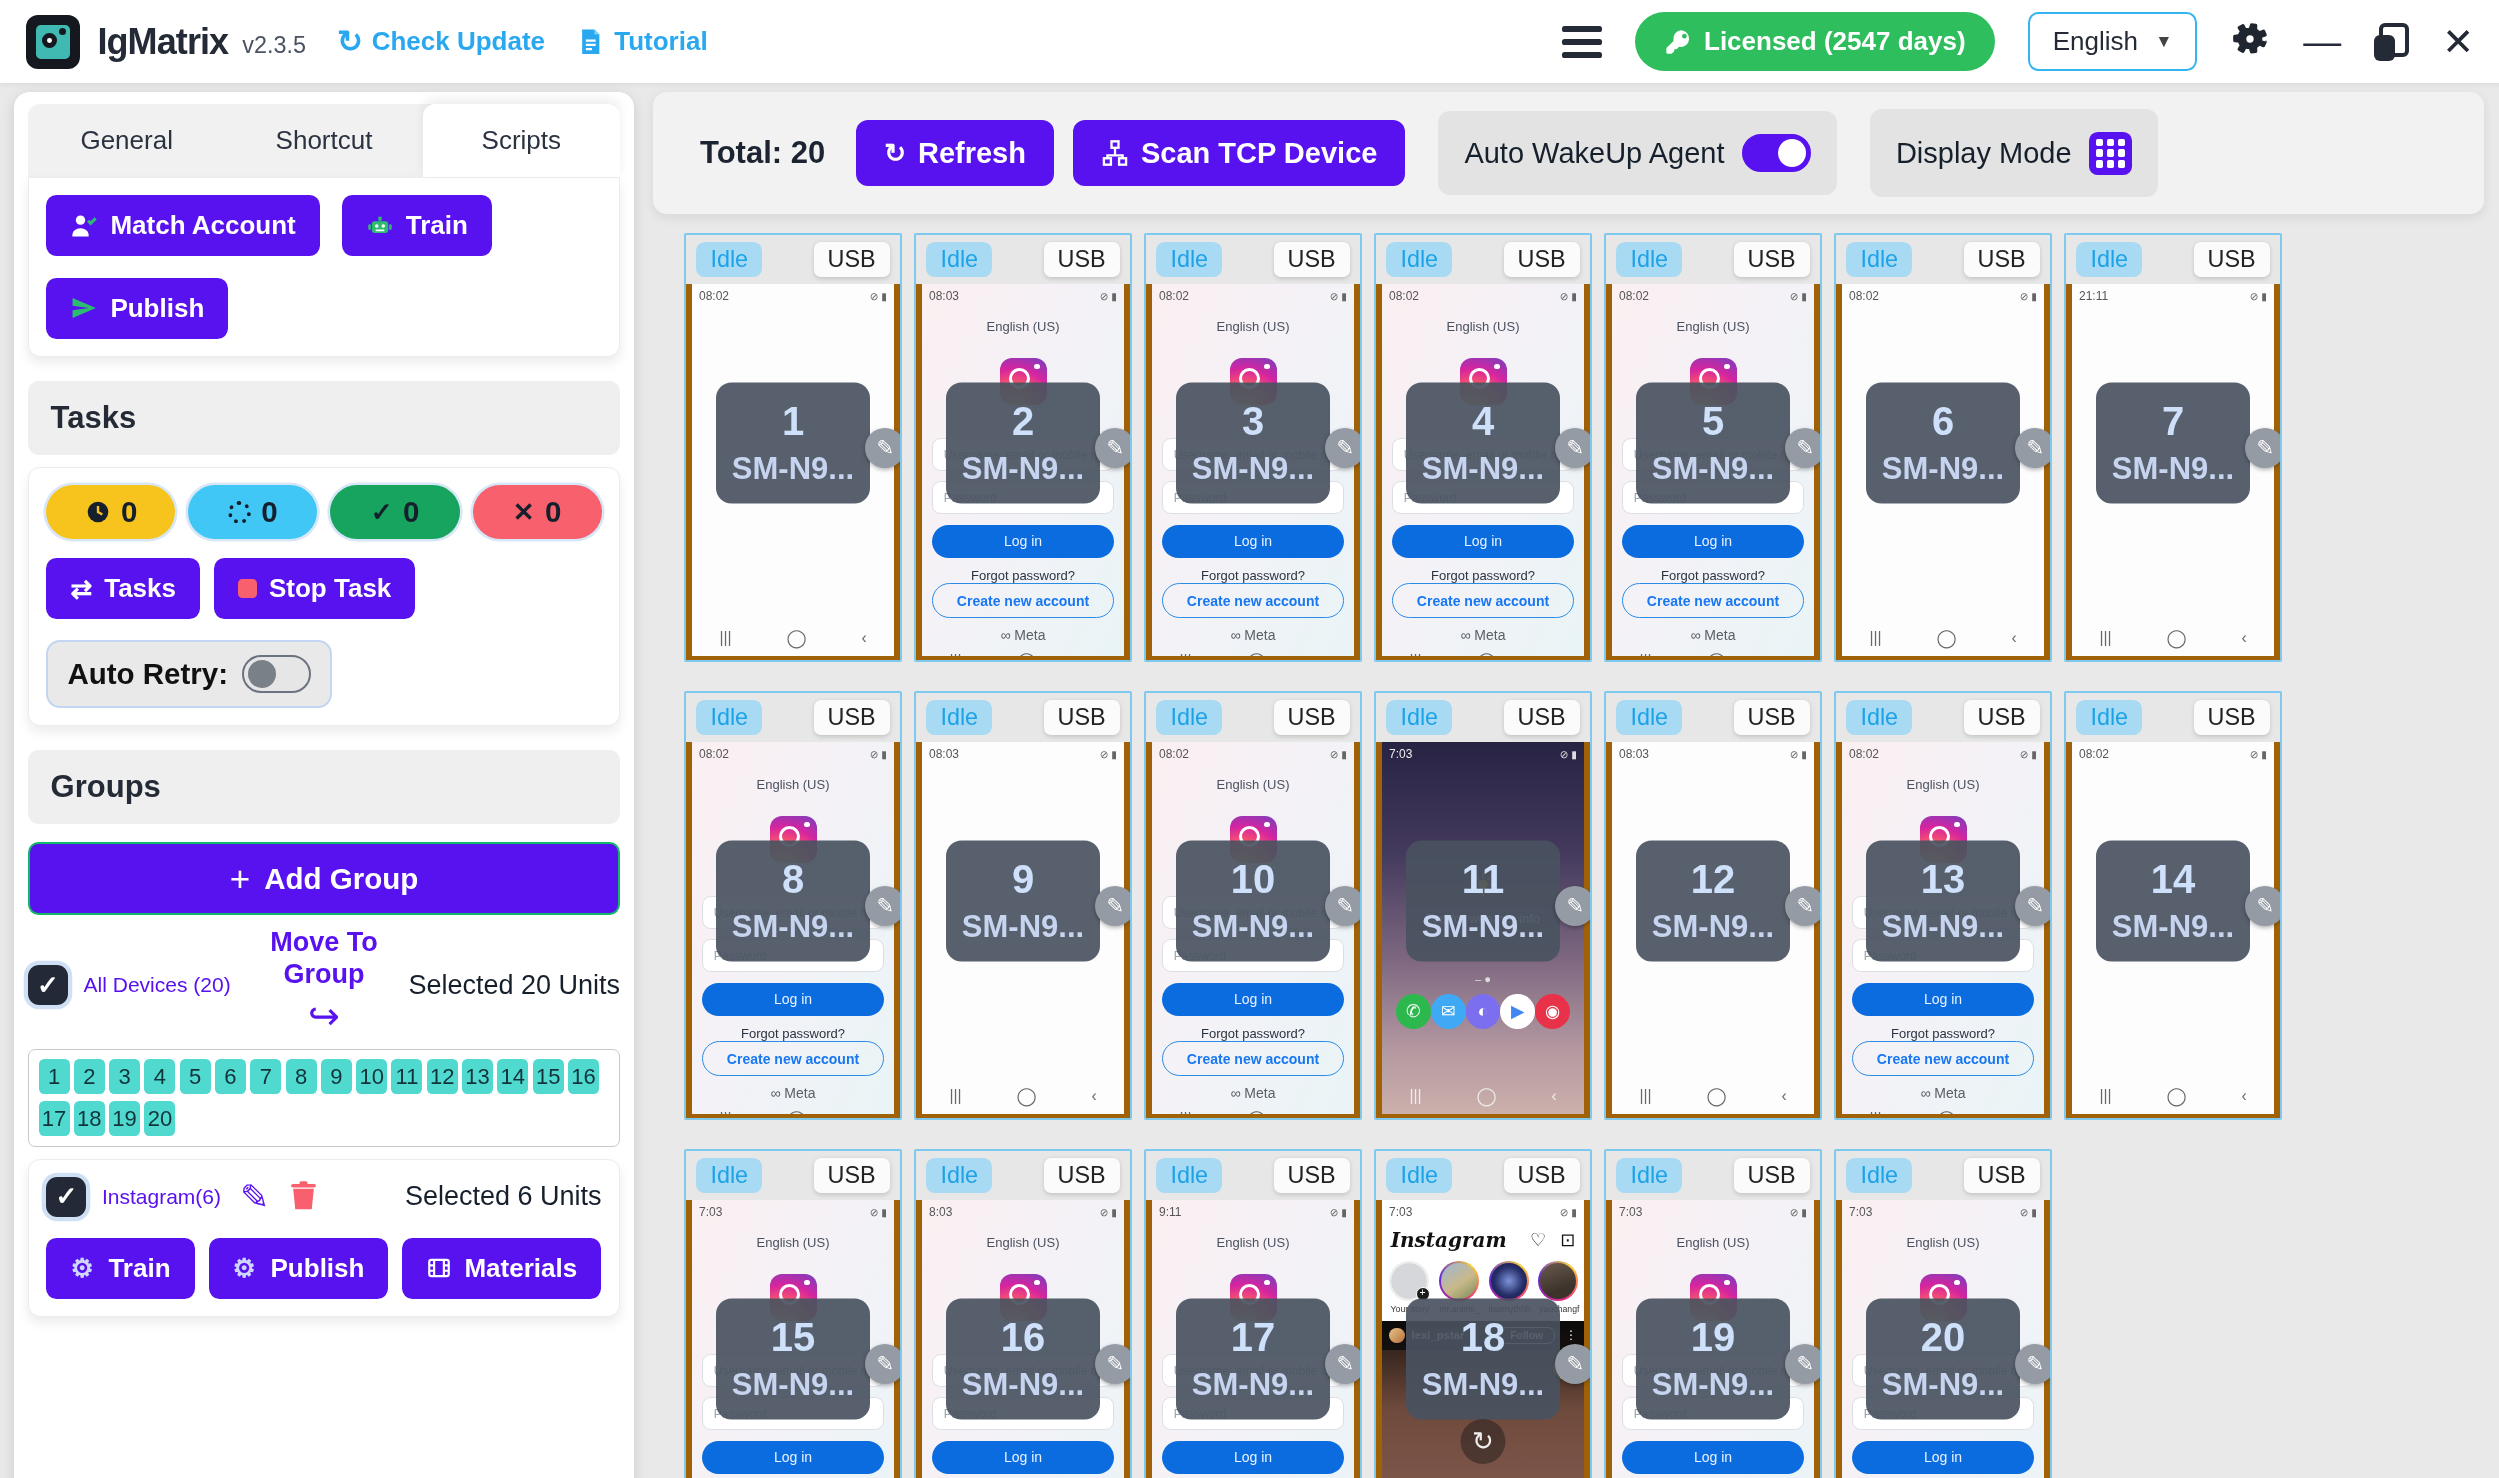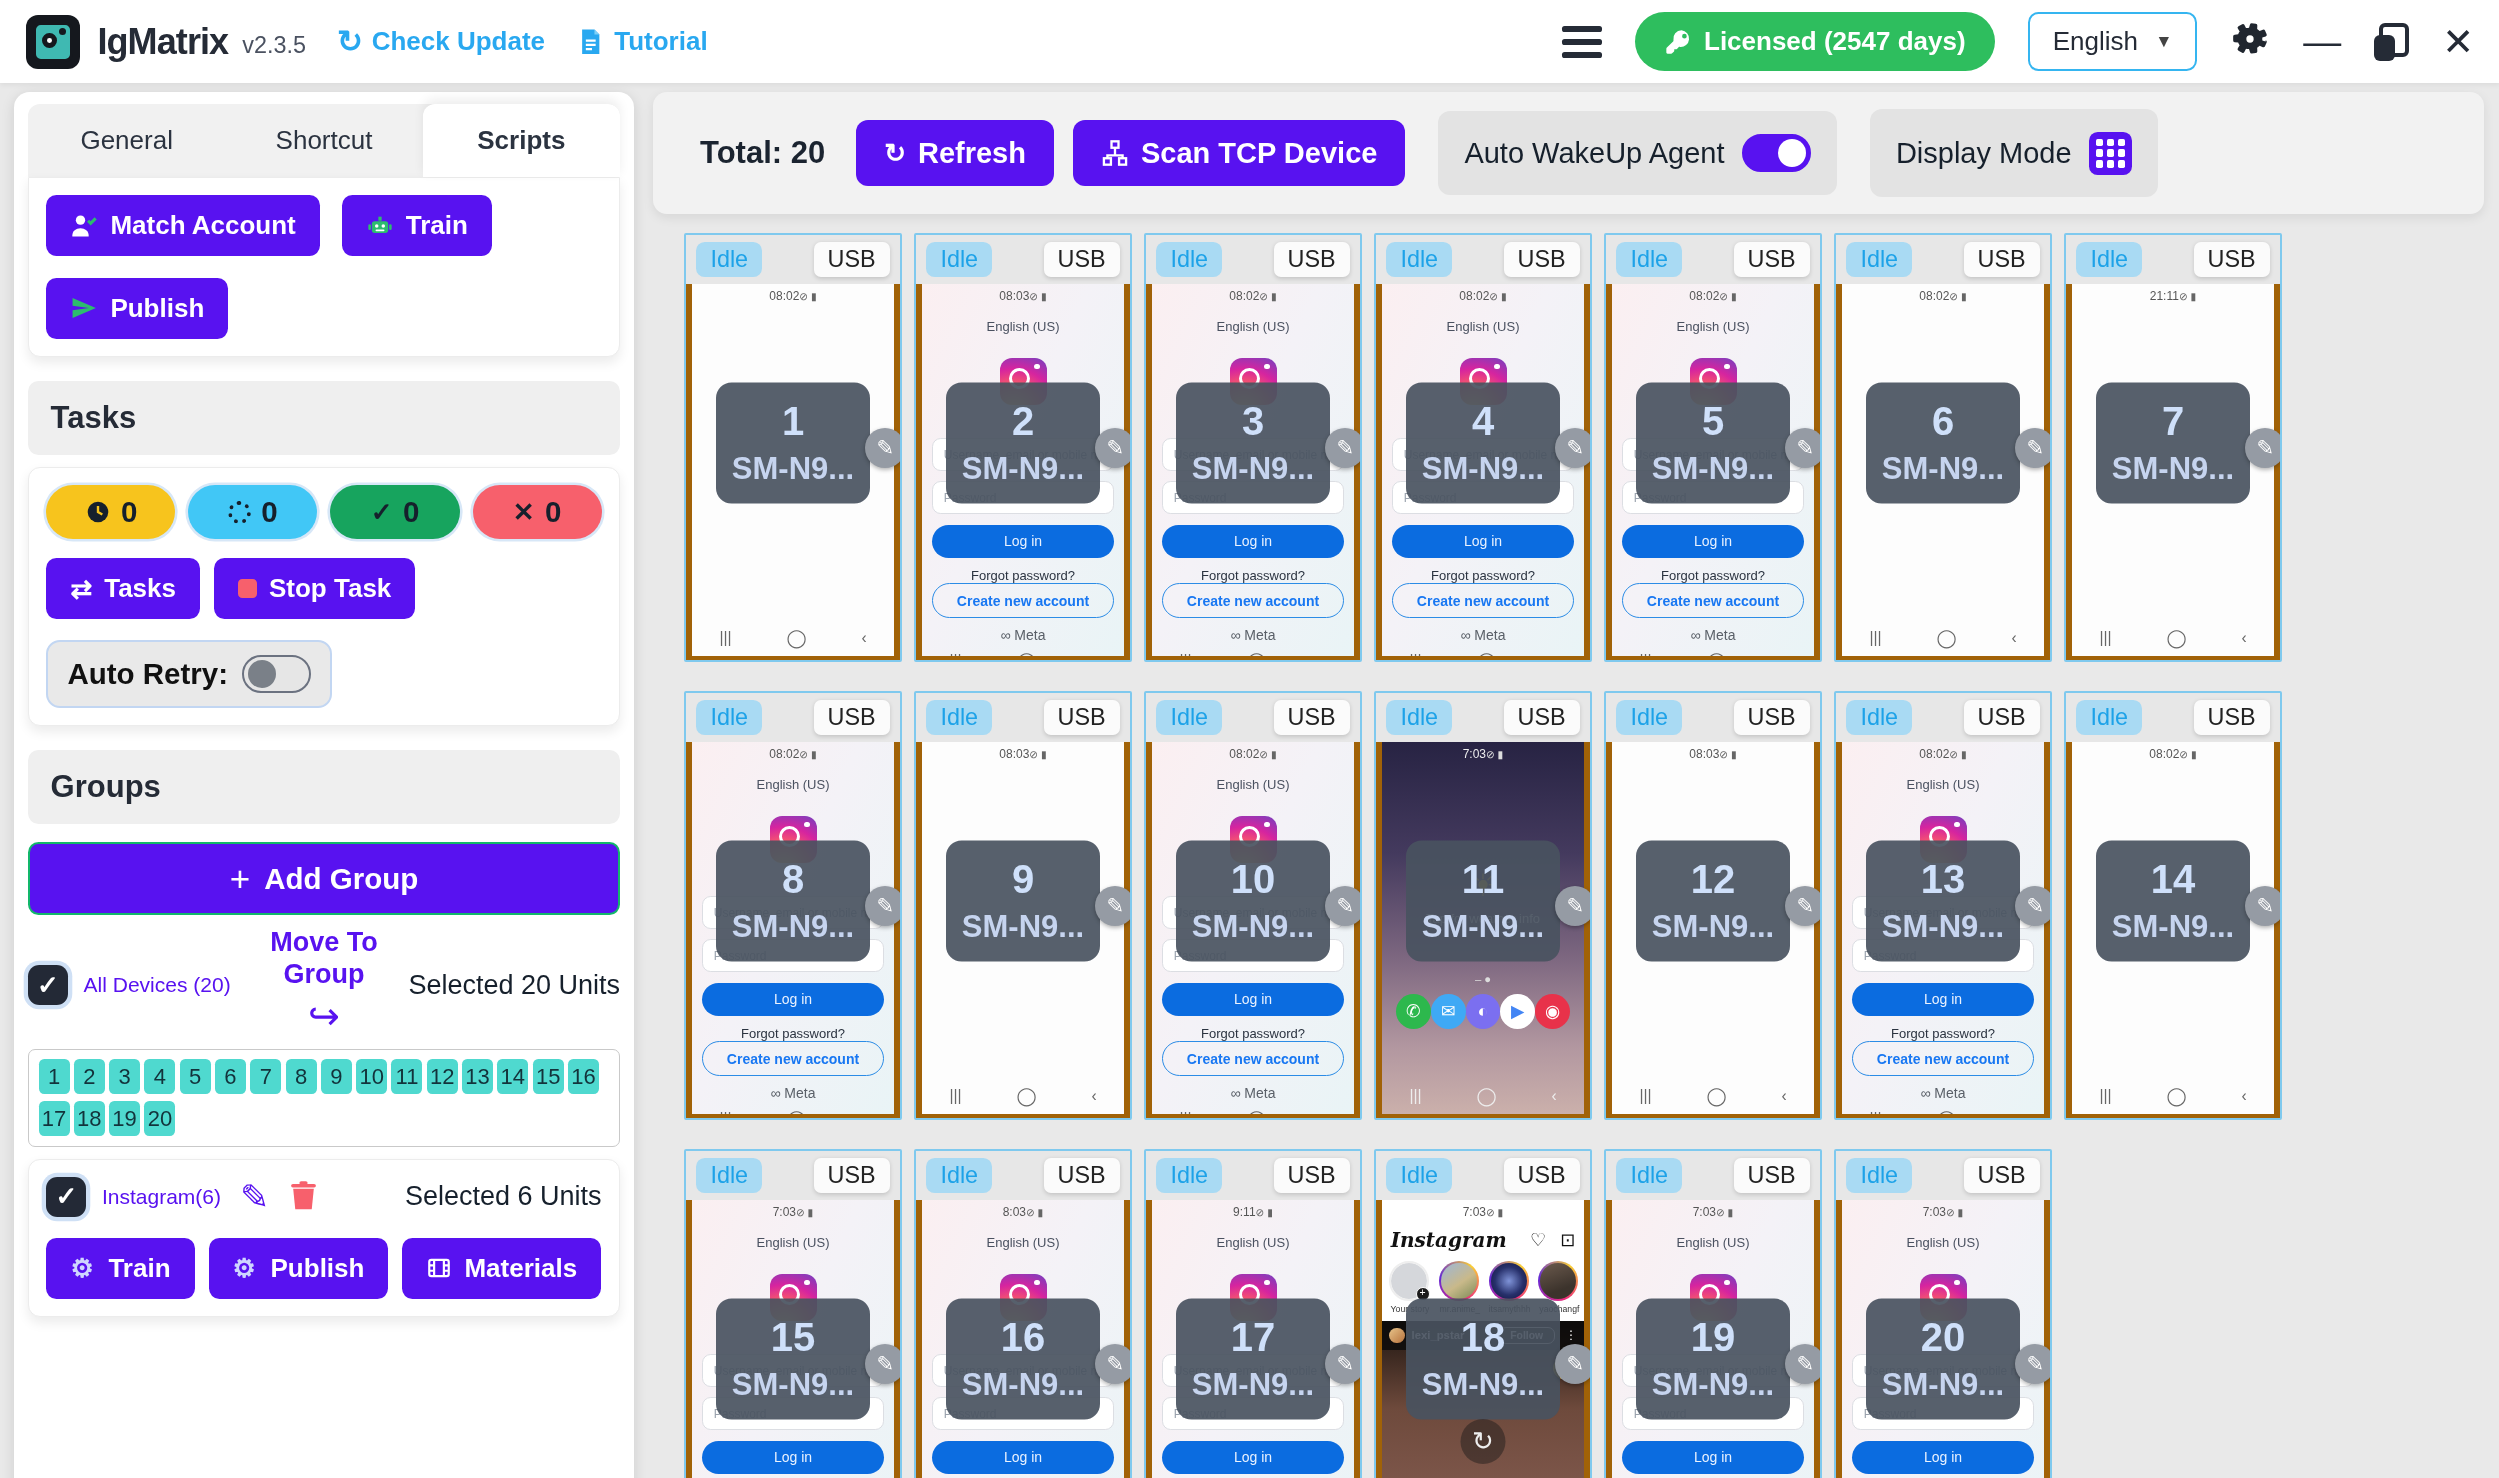--- a/index.html
+++ b/index.html
@@ -27,21 +27,21 @@
 .winbtn{font-size:38px;color:#252b36;cursor:pointer;line-height:1}
 .gearbtn svg{width:40px;height:40px}
 .restore{position:relative;width:35px;height:38px;cursor:pointer}
 .restore:before{content:"";position:absolute;right:0;top:0;width:22.6px;height:26px;border:4.3px solid #252b36;border-radius:6px}
 .restore:after{content:"";position:absolute;left:0;bottom:0;width:21px;height:26px;background:#252b36;border-radius:6px}
 
 
 .sidebar{position:absolute;left:14px;top:92px;width:620px;height:1441px;background:#fff;border-radius:15.6px;box-shadow:0 3.5px 14px rgba(0,0,0,.12);padding:12px 14px}
 .tabs{display:flex;background:#f1f1f1;border-radius:12px 12px 0 0}
 .tab{flex:1;text-align:center;font-size:26px;color:#2b3340;padding:21px 0;border-radius:12px 12px 0 0;cursor:pointer}
-.tab.active{background:#fff;font-weight:bold;box-shadow:0 -4.3px 10.4px rgba(0,0,0,.07)}
+.tab.active{background:#fff;font-weight:normal;box-shadow:0 -4.3px 10.4px rgba(0,0,0,.07)}
 .panel{background:#fff;border:0.9px solid #ececec;border-radius:0 0 12px 12px;box-shadow:0 5.2px 12px rgba(0,0,0,.08);padding:17.4px;display:flex;flex-wrap:wrap;gap:22px}
 .btn{display:inline-flex;align-items:center;justify-content:center;gap:12px;background:#5812f0;color:#fff;font-weight:bold;font-size:26px;border:none;border-radius:10.4px;padding:14.8px 24px;cursor:pointer;font-family:inherit}
 .btn svg{width:28px;height:28px}
 .btn .uic{font-size:26px;line-height:1}
 .sechead{background:#efefef;border-radius:10.4px;padding:19px 22.6px;font-size:31px;font-weight:bold;color:#252b36;margin-top:24px}
 .card-panel{background:#fff;border:0.9px solid #ececec;border-radius:12px;box-shadow:0 5.2px 12px rgba(0,0,0,.08);padding:17.4px;margin-top:12px}
 .counters{display:flex;gap:13px}
 .counter{display:flex;align-items:center;justify-content:center;gap:10.4px;width:130px;height:54px;border-radius:867px;font-size:29.5px;font-weight:bold;color:#16202c;box-shadow:0 0 0 2.6px #d7e7f7}
 .counter svg{width:26px;height:26px}
 .counter .spin{width:22.6px;height:22.6px;border:4.3px dotted #16202c;border-radius:50%}
@@ -78,21 +78,21 @@
 .gridicon{width:43px;height:43px;background:#5812f0;border-radius:8.7px;display:grid;grid-template-columns:repeat(3,1fr);gap:3.5px;padding:7px;cursor:pointer}
 .gridicon span{background:#fff;border-radius:1.7px}
 
 
 .cards{position:absolute;left:684px;top:233px;width:1632px;display:grid;grid-template-columns:repeat(7,218px);gap:29px 12px}
 .dcard{position:relative;width:218px;height:429px;background:#a16207;border:2.6px solid #7fc9ee;border-radius:2px;overflow:hidden;cursor:pointer}
 .dhead{height:49px;background:#e7e7e7;display:flex;align-items:center;justify-content:space-between;padding:0 10.4px}
 .idle{background:#a9daf3;color:#1da2e8;font-size:23.4px;padding:4.3px 14px;border-radius:8.7px}
 .usb{background:#fbfbfb;color:#222;font-size:23.4px;padding:4.3px 14px;border-radius:7px;box-shadow:0 1.7px 4.3px rgba(0,0,0,.15)}
 .screen{position:absolute;left:6px;right:6px;top:49px;bottom:4.3px;background:#fdfdfd;display:flex;flex-direction:column;overflow:hidden}
-.sbar{height:21px;display:flex;justify-content:center;align-items:center;padding:3.5px 7px 0;font-size:12px;color:#555;flex:none}
+.sbar{height:21px;display:flex;justify-content:space-between;align-items:center;padding:3.5px 7px 0;font-size:12px;color:#555;flex:none}
 .sic{font-size:10.4px;color:#666}
 .nav{margin-top:auto;height:36px;display:flex;align-items:center;justify-content:space-around;color:#666;font-size:15.6px;flex:none}
 .nav .sq{font-size:18px}
 .screen.login{background:linear-gradient(115deg,#fbeff1 0%,#f4f2f7 45%,#e9f4f6 100%)}
 .lang-s{text-align:center;font-size:13px;color:#4a5160;margin-top:14px}
 .iglogo{width:47px;height:47px;margin:24px auto 0;border-radius:12px;background:radial-gradient(circle at 28% 115%,#fdc468 8%,#f7566c 45%,#d6249f 68%,#8a3ab9 92%);position:relative;flex:none}
 .iglogo i{position:absolute;left:9.5px;top:9.5px;width:21px;height:21px;border:3.5px solid #fff;border-radius:50%}
 .iglogo b{position:absolute;right:7px;top:6px;width:5.2px;height:5.2px;background:#fff;border-radius:50%}
 .fields{margin-top:33px}
 .f{height:33px;background:#fff;border:1.7px solid #dcdee3;border-radius:8.7px;margin:0 10.4px 10.4px;display:flex;align-items:center;padding:0 10.4px;font-size:12px;color:#9aa2ad;overflow:hidden;white-space:nowrap}

